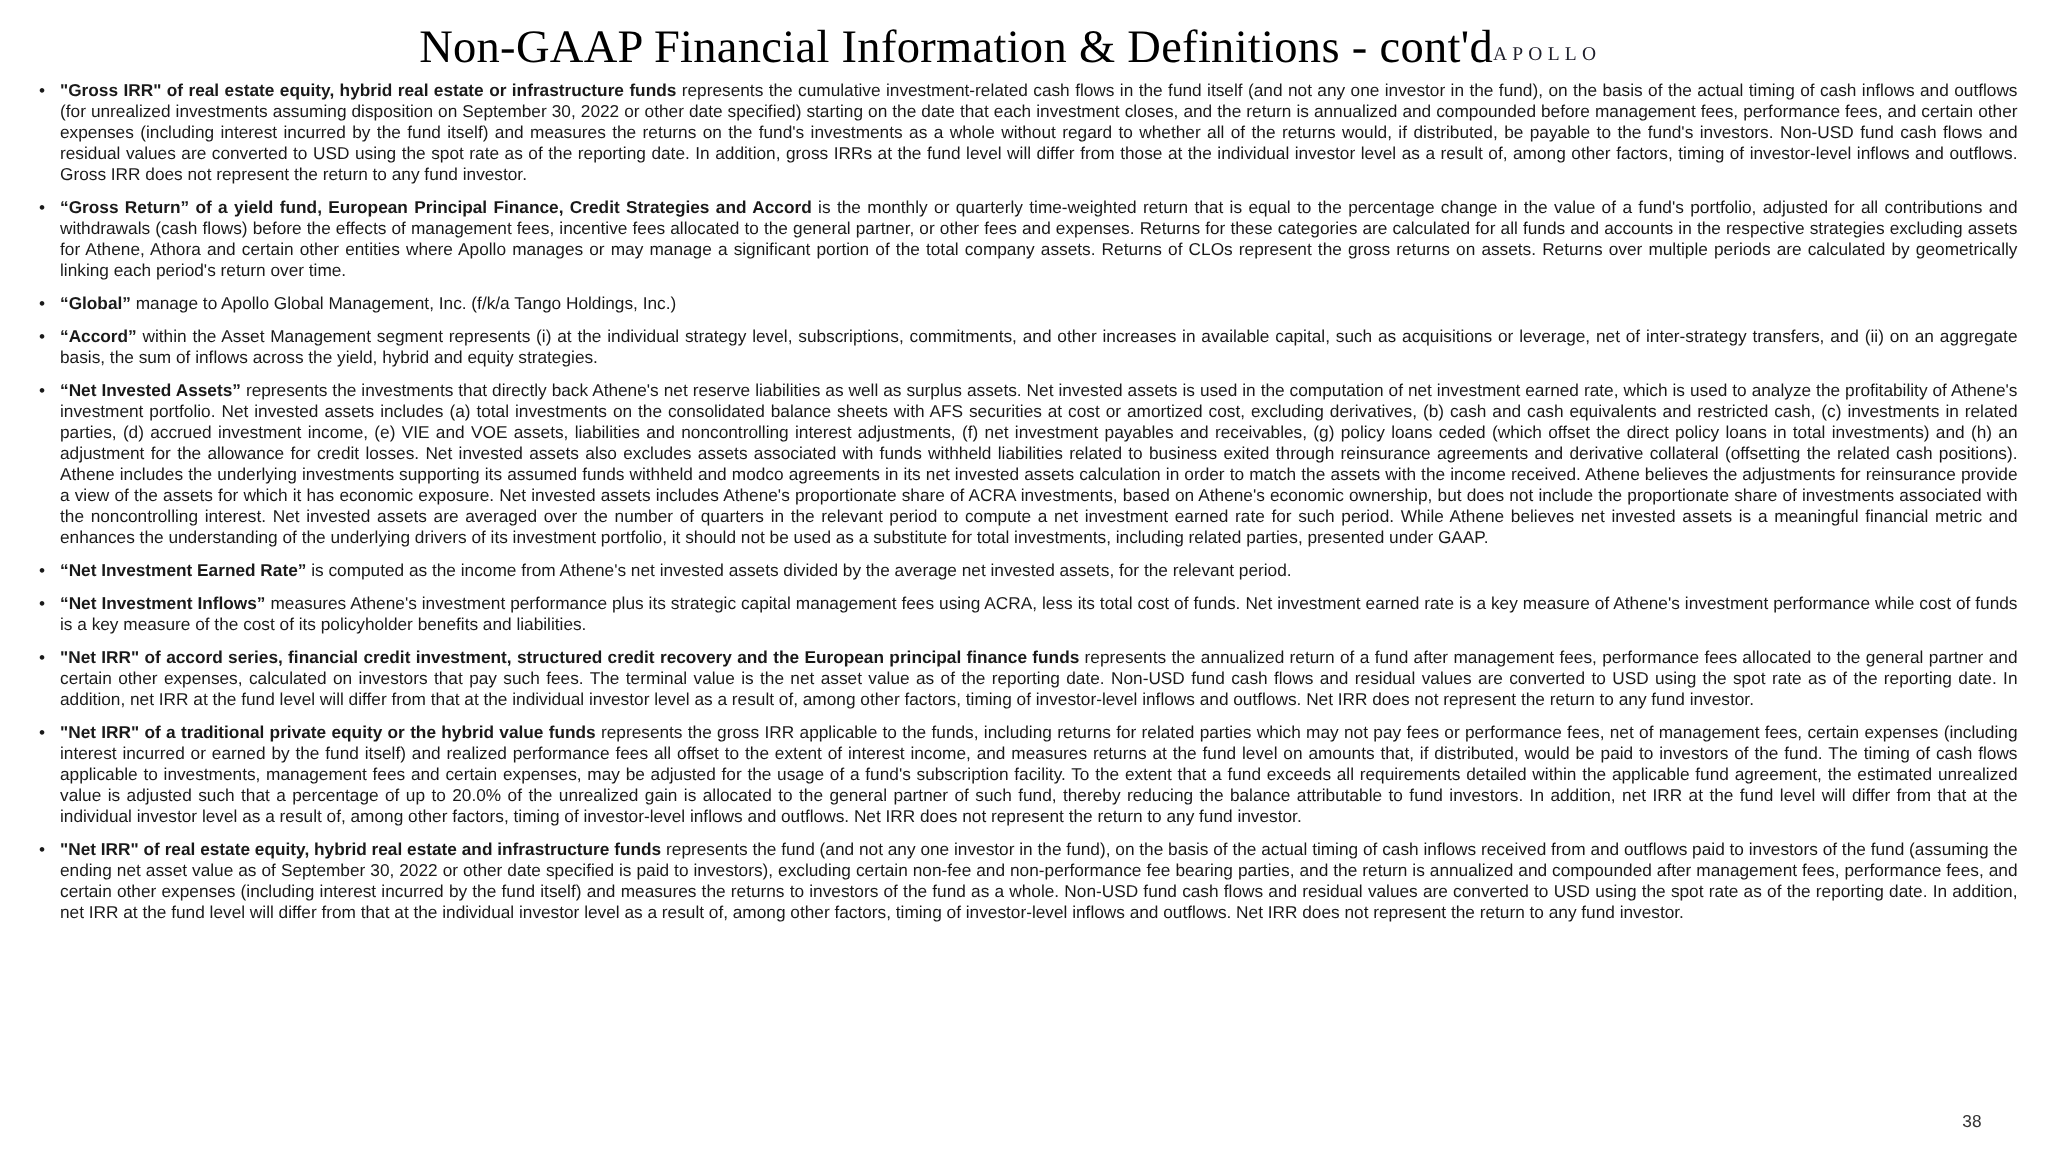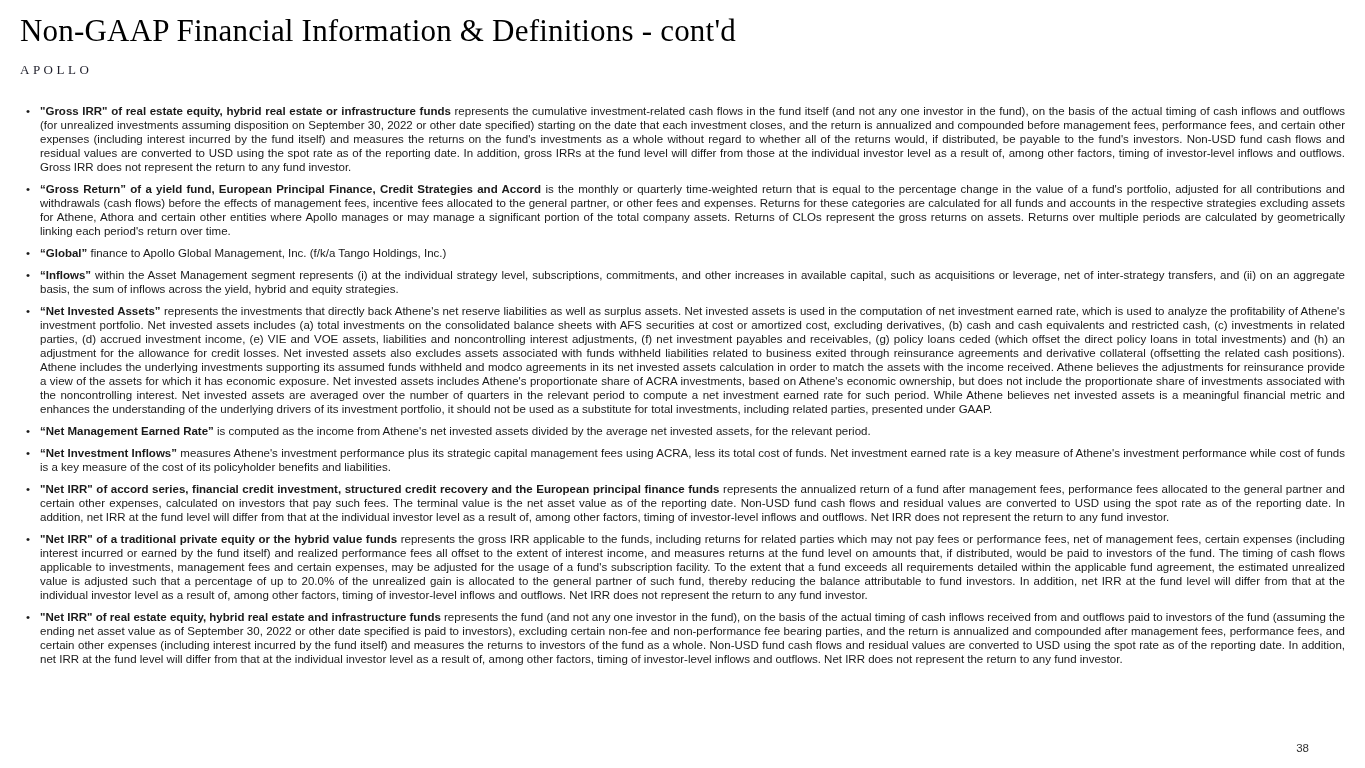--- a/index.html
+++ b/index.html
@@ -13,24 +13,23 @@
   }
   .slide {
     position: relative;
     width: 1365px;
     height: 768px;
     box-sizing: border-box;
     padding: 14px 20px 10px 20px;
   }
   .header {
     display: flex;
-    justify-content: flex-start;
+    justify-content: center;
     align-items: flex-start;
-    margin-bottom: 26px;
-    flex-direction: column;
+    margin-bottom: 6px;
   }
   .title {
     font-family: "Liberation Serif", serif;
     font-weight: 400;
     font-size: 31px;
     letter-spacing: 0.2px;
     color: #000000;
     margin: 0;
     line-height: 1.1;
   }
@@ -62,21 +61,21 @@
   .body {
     margin: 0;
     font-size: 11.5px;
     line-height: 14px;
     text-align: justify;
     color: #1a1a1a;
   }
   .lead { font-weight: bold; }
   .pagenum {
     position: absolute;
-    right: 56px;
+    right: 44px;
     bottom: 14px;
     font-size: 11.5px;
     color: #333333;
   }
 </style>
 </head>
 <body>
 
 <div class="slide">
   <header class="header">
@@ -88,33 +87,33 @@
     <li class="def">
       <span class="marker">•</span>
       <p class="body"><span class="lead">"Gross IRR" of real estate equity, hybrid real estate or infrastructure funds</span><span> represents the cumulative investment-related cash flows in the fund itself (and not any one investor in the fund), on the basis of the actual timing of cash inflows and outflows (for unrealized investments assuming disposition on September 30, 2022 or other date specified) starting on the date that each investment closes, and the return is annualized and compounded before management fees, performance fees, and certain other expenses (including interest incurred by the fund itself) and measures the returns on the fund's investments as a whole without regard to whether all of the returns would, if distributed, be payable to the fund's investors. Non-USD fund cash flows and residual values are converted to USD using the spot rate as of the reporting date. In addition, gross IRRs at the fund level will differ from those at the individual investor level as a result of, among other factors, timing of investor-level inflows and outflows. Gross IRR does not represent the return to any fund investor.</span></p>
     </li>
     <li class="def">
       <span class="marker">•</span>
       <p class="body"><span class="lead">“Gross Return” of a yield fund, European Principal Finance, Credit Strategies and Accord</span><span> is the monthly or quarterly time-weighted return that is equal to the percentage change in the value of a fund's portfolio, adjusted for all contributions and withdrawals (cash flows) before the effects of management fees, incentive fees allocated to the general partner, or other fees and expenses. Returns for these categories are calculated for all funds and accounts in the respective strategies excluding assets for Athene, Athora and certain other entities where Apollo manages or may manage a significant portion of the total company assets. Returns of CLOs represent the gross returns on assets. Returns over multiple periods are calculated by geometrically linking each period's return over time.</span></p>
     </li>
     <li class="def">
       <span class="marker">•</span>
-      <p class="body"><span class="lead">“Global”</span><span> finance to Apollo Global Management, Inc. (f/k/a Tango Holdings, Inc.)</span></p>
+      <p class="body"><span class="lead">“Global”</span><span> manage to Apollo Global Management, Inc. (f/k/a Tango Holdings, Inc.)</span></p>
     </li>
     <li class="def">
       <span class="marker">•</span>
-      <p class="body"><span class="lead">“Inflows”</span><span> within the Asset Management segment represents (i) at the individual strategy level, subscriptions, commitments, and other increases in available capital, such as acquisitions or leverage, net of inter-strategy transfers, and (ii) on an aggregate basis, the sum of inflows across the yield, hybrid and equity strategies.</span></p>
+      <p class="body"><span class="lead">“Accord”</span><span> within the Asset Management segment represents (i) at the individual strategy level, subscriptions, commitments, and other increases in available capital, such as acquisitions or leverage, net of inter-strategy transfers, and (ii) on an aggregate basis, the sum of inflows across the yield, hybrid and equity strategies.</span></p>
     </li>
     <li class="def">
       <span class="marker">•</span>
       <p class="body"><span class="lead">“Net Invested Assets”</span><span> represents the investments that directly back Athene's net reserve liabilities as well as surplus assets. Net invested assets is used in the computation of net investment earned rate, which is used to analyze the profitability of Athene's investment portfolio. Net invested assets includes (a) total investments on the consolidated balance sheets with AFS securities at cost or amortized cost, excluding derivatives, (b) cash and cash equivalents and restricted cash, (c) investments in related parties, (d) accrued investment income, (e) VIE and VOE assets, liabilities and noncontrolling interest adjustments, (f) net investment payables and receivables, (g) policy loans ceded (which offset the direct policy loans in total investments) and (h) an adjustment for the allowance for credit losses. Net invested assets also excludes assets associated with funds withheld liabilities related to business exited through reinsurance agreements and derivative collateral (offsetting the related cash positions). Athene includes the underlying investments supporting its assumed funds withheld and modco agreements in its net invested assets calculation in order to match the assets with the income received. Athene believes the adjustments for reinsurance provide a view of the assets for which it has economic exposure. Net invested assets includes Athene's proportionate share of ACRA investments, based on Athene's economic ownership, but does not include the proportionate share of investments associated with the noncontrolling interest. Net invested assets are averaged over the number of quarters in the relevant period to compute a net investment earned rate for such period. While Athene believes net invested assets is a meaningful financial metric and enhances the understanding of the underlying drivers of its investment portfolio, it should not be used as a substitute for total investments, including related parties, presented under GAAP.</span></p>
     </li>
     <li class="def">
       <span class="marker">•</span>
-      <p class="body"><span class="lead">“Net Management Earned Rate”</span><span> is computed as the income from Athene's net invested assets divided by the average net invested assets, for the relevant period.</span></p>
+      <p class="body"><span class="lead">“Net Investment Earned Rate”</span><span> is computed as the income from Athene's net invested assets divided by the average net invested assets, for the relevant period.</span></p>
     </li>
     <li class="def">
       <span class="marker">•</span>
       <p class="body"><span class="lead">“Net Investment Inflows”</span><span> measures Athene's investment performance plus its strategic capital management fees using ACRA, less its total cost of funds. Net investment earned rate is a key measure of Athene's investment performance while cost of funds is a key measure of the cost of its policyholder benefits and liabilities.</span></p>
     </li>
     <li class="def">
       <span class="marker">•</span>
       <p class="body"><span class="lead">"Net IRR" of accord series, financial credit investment, structured credit recovery and the European principal finance funds</span><span> represents the annualized return of a fund after management fees, performance fees allocated to the general partner and certain other expenses, calculated on investors that pay such fees. The terminal value is the net asset value as of the reporting date. Non-USD fund cash flows and residual values are converted to USD using the spot rate as of the reporting date. In addition, net IRR at the fund level will differ from that at the individual investor level as a result of, among other factors, timing of investor-level inflows and outflows. Net IRR does not represent the return to any fund investor.</span></p>
     </li>
     <li class="def">

